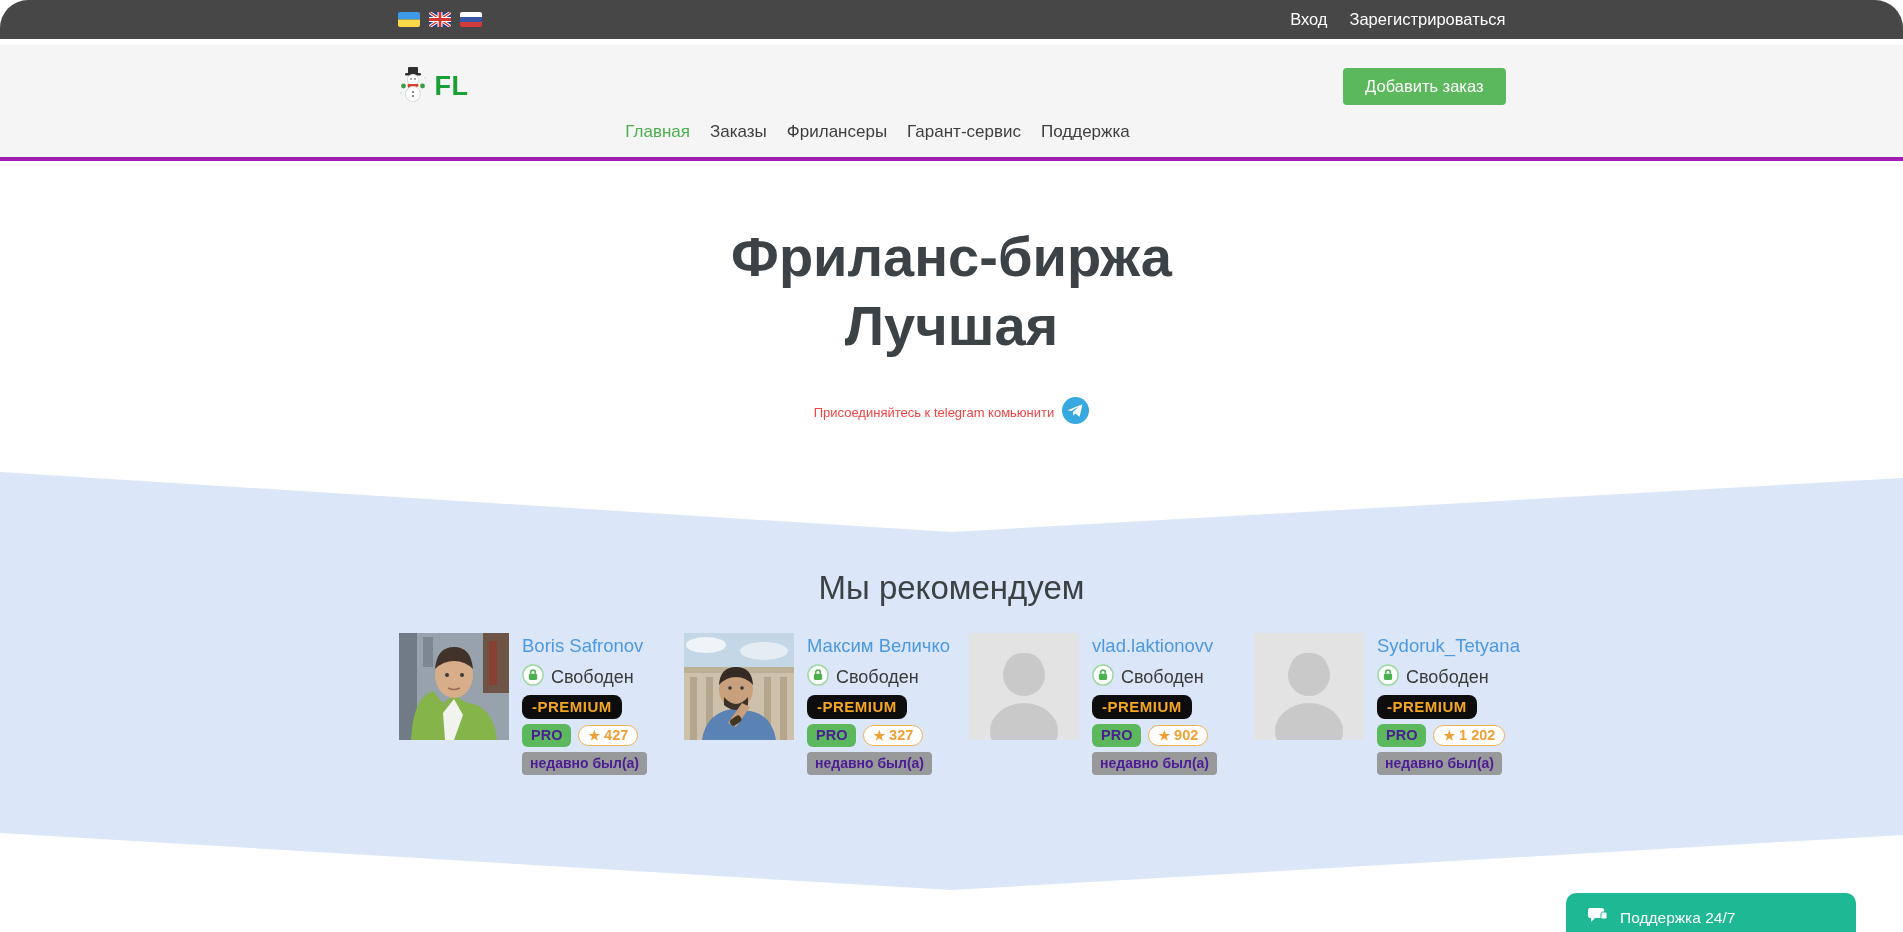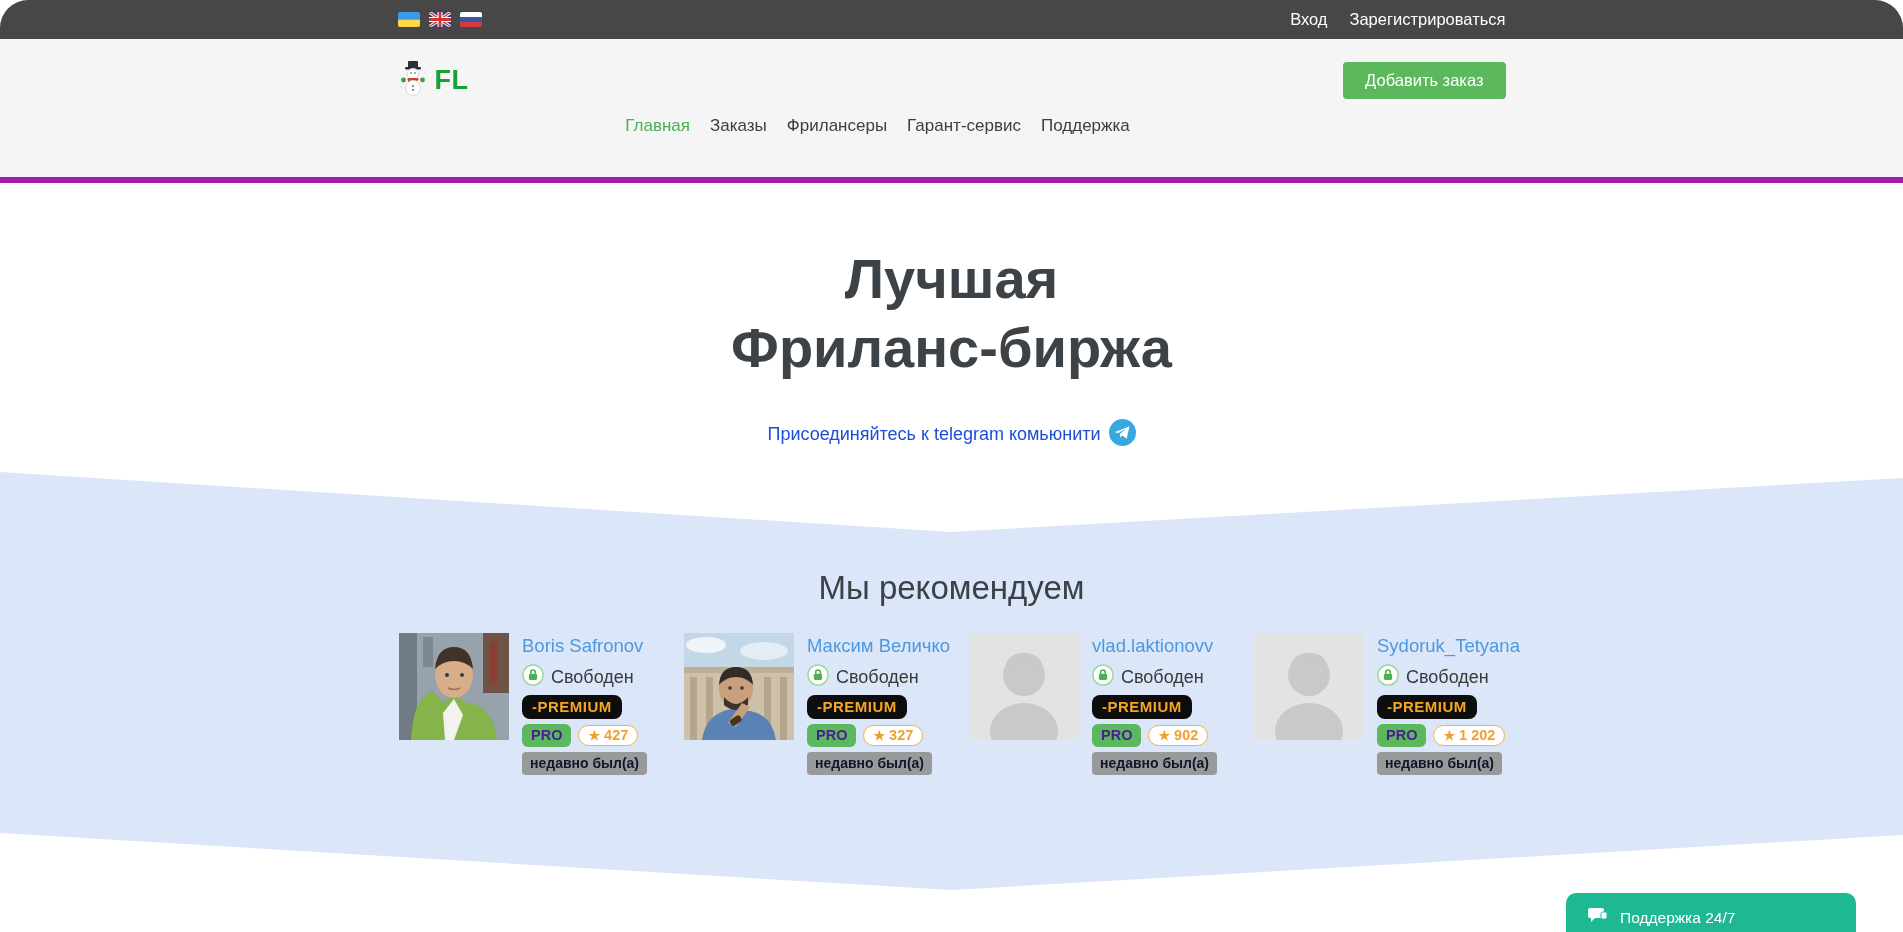--- a/index.html
+++ b/index.html
@@ -11,37 +11,37 @@
 
   
   .topbar { height:39px; background:#474747; }
   .topbar .container { display:flex; align-items:center; justify-content:space-between; padding:0 16px; }
   .lang-flags { display:flex; align-items:center; gap:9px; }
   .flag { width:22px; height:15px; border-radius:2px; overflow:hidden; display:block; cursor:pointer; }
   .auth-links { display:flex; align-items:center; gap:22px; }
   .auth-links a { color:#ffffff; text-decoration:none; font-size:16.5px; cursor:pointer; }
 
   
-  .header { height:144px; background:#f5f5f5; border-bottom:6px solid #a21caf; }
+  .header { height:116px; background:#f5f5f5; border-bottom:4px solid #a21caf;margin-top:6px; }
   .header .container { padding:0 16px; }
   .header-row { display:flex; align-items:center; justify-content:space-between; height:72px; padding-top:10px; }
   .logo { display:flex; align-items:center; gap:7px; cursor:pointer; }
   .logo-text { font-size:27px; font-weight:800; color:#18a035; letter-spacing:0.5px; }
   .add-order-btn { background:#5cb85c; color:#fff; border:none; border-radius:4px;
                    font-family:"Liberation Sans",sans-serif; font-size:16.5px;
                    padding:9px 22px; cursor:pointer; }
   .nav { display:flex; justify-content:center; gap:20px; transform:translateX(-74px); margin-top:5px; }
   .nav a { text-decoration:none; font-size:17px; color:#3e3e3e; cursor:pointer; }
   .nav a.active { color:#4caf50; }
 
   
   .hero { background:#fff; text-align:center; }
   .hero-title { padding-top:62px; font-size:56px; line-height:1.23; font-weight:700; color:#3d4247; }
   .tg-row { margin-top:36px; display:flex; align-items:center; justify-content:center; gap:8px; cursor:pointer; }
-  .tg-link { color:#1d4ed8; font-size:18px; text-decoration:none;text-align:center; }
+  .tg-link { color:#ef4444; font-size:13px; text-decoration:none;text-align:center; }
 
   
   .band { position:absolute; left:0; top:472px; width:1903px; height:430px; background:#dbe6f9;
           clip-path:polygon(0 0, 50% 60px, 100% 6px, 100% 363px, 50% 418px, 0 361px); }
   .band-heading { text-align:center; padding-top:97px; font-size:33px; color:#3c4146; font-weight:400; }
   .cards { display:flex; justify-content:center; gap:35px; margin-top:26px; }
   .card { width:250px; display:flex; gap:13px; }
   .avatar { width:110px; height:107px; flex:0 0 110px; overflow:hidden; cursor:pointer; }
   .avatar svg { display:block; }
   .card-info { display:flex; flex-direction:column; align-items:flex-start; gap:5px; padding-top:2px; }
@@ -50,21 +50,21 @@
   .status-text { font-size:18px; color:#3a3a3a; }
   .badge-premium { background:#0d0d0d; color:#f5a623; font-weight:800; font-size:15px;
                    letter-spacing:0.5px; border-radius:8px; padding:3px 10px 4px; }
   .row-pro { display:flex; align-items:center; gap:7px; }
   .badge-pro { background:#5cb85c; color:#4c1d95; font-weight:700; font-size:14.5px;
                border-radius:6px; padding:3px 9px 4px; }
   .badge-rating { background:#ffffff; border:1.6px solid #f0b04e; color:#ef9f33;
                   border-radius:11px; padding:1px 9px 2px; font-size:14.5px; font-weight:700;
                   display:flex; align-items:center; gap:4px; }
   .badge-rating .star { font-size:13px; }
-  .badge-lastseen { background:#98999b; color:#0f172a; font-weight:700; font-size:14px;
+  .badge-lastseen { background:#98999b; color:#4c1d95; font-weight:700; font-size:14px;
                     border-radius:4px; padding:3px 8px 4px; }
 
   
   .support-btn { position:absolute; left:1566px; top:893px; width:290px; height:50px;
                  background:#1fb894; border:none; border-radius:10px; color:#fff;
                  font-family:"Liberation Sans",sans-serif; font-size:15.5px; font-weight:500;
                  display:flex; align-items:center; gap:12px; padding:0 0 0 22px;
                  cursor:pointer; box-shadow:0 0 0 6px rgba(255,255,255,0.95); }
 </style>
 </head>
@@ -136,22 +136,22 @@
         <a>Заказы</a>
         <a>Фрилансеры</a>
         <a>Гарант-сервис</a>
         <a>Поддержка</a>
       </div>
     </div>
   </div>
 
   <div class="hero">
     <div class="hero-title">
+      <div>Фриланс-биржа</div>
       <div>Лучшая</div>
-      <div>Фриланс-биржа</div>
     </div>
     <div class="tg-row">
       <a class="tg-link">Присоединяйтесь к telegram комьюнити</a>
       <span>
         <svg width="27" height="27" viewBox="0 0 27 27">
           <circle cx="13.5" cy="13.5" r="13.5" fill="#38a8e0"></circle>
           <path d="M5.5 13.2 L20.5 7.2 L17.6 19.8 L13.4 16.4 L11.3 18.6 L10.9 14.9 L17.2 9.5 L9.3 13.9 Z" fill="#fff"></path>
         </svg>
       </span>
     </div>

